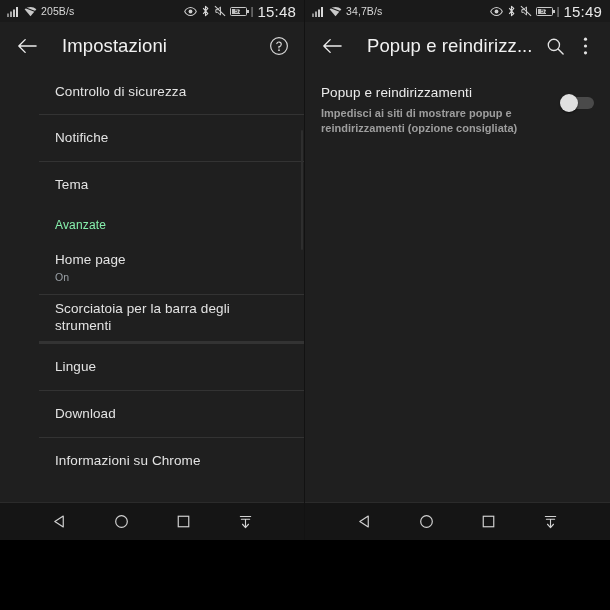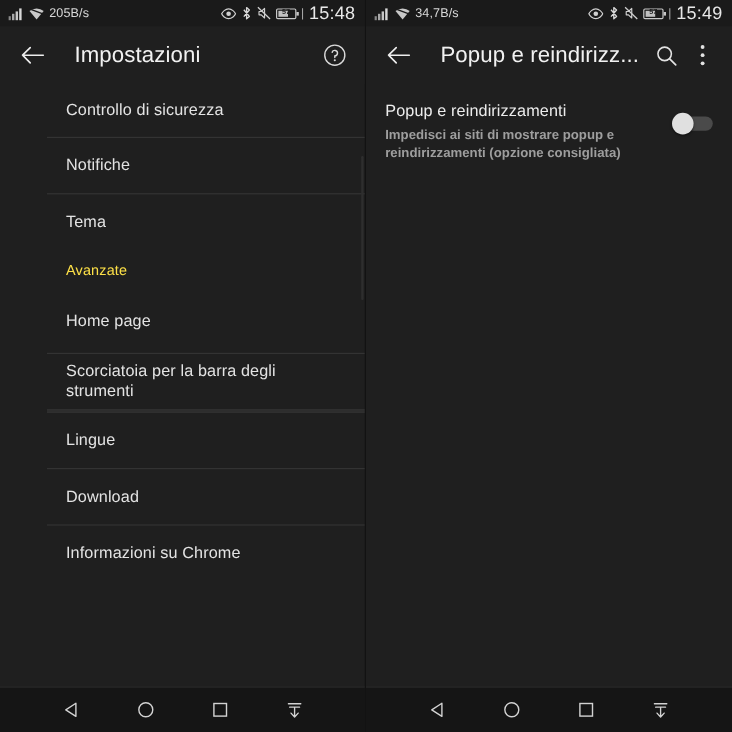--- a/index.html
+++ b/index.html
@@ -8,21 +8,21 @@
     background: #000;
     font-family: "Liberation Sans", sans-serif;
     overflow: hidden;
   }
   .screen {
     width: 610px; height: 610px;
     display: flex;
     flex-direction: row;
   }
   .panel {
-    width: 305px; height: 610px;
+    width: 305px; height: 540px;
     background: #1f1f1f;
     display: flex;
     flex-direction: column;
     position: relative;
   }
   .panel.left { border-right: 1px solid #121212; }
 
   
   .statusbar {
     height: 22px;
@@ -145,21 +145,21 @@
     line-height: 1.3;
     margin-top: 2px;
   }
   .section-head {
     padding: 0 16px;
     min-height: 34px;
     display: flex;
     align-items: center;
   }
   .section-head .title {
-    color: #fde047;
+    color: #86efac;
     font-size: 12px;
     letter-spacing: 0.15px;
   }
   .row.tall { min-height: 52px; }
 
   
   .content {
     flex: 1 1 auto;
     padding: 14px 16px 0 16px;
     position: relative;
@@ -310,20 +310,21 @@
       <div class="row">
         <span class="title">Tema</span>
       </div>
 
       <div class="section-head">
         <span class="title">Avanzate</span>
       </div>
 
       <div class="row tall">
         <span class="title">Home page</span>
+        <span class="sub">On</span>
       </div>
       <div class="divider"></div>
 
       <div class="row">
         <span class="title">Scorciatoia per la barra degli strumenti</span>
       </div>
       <div class="divider"></div>
 
       <div class="divider"></div>
 

